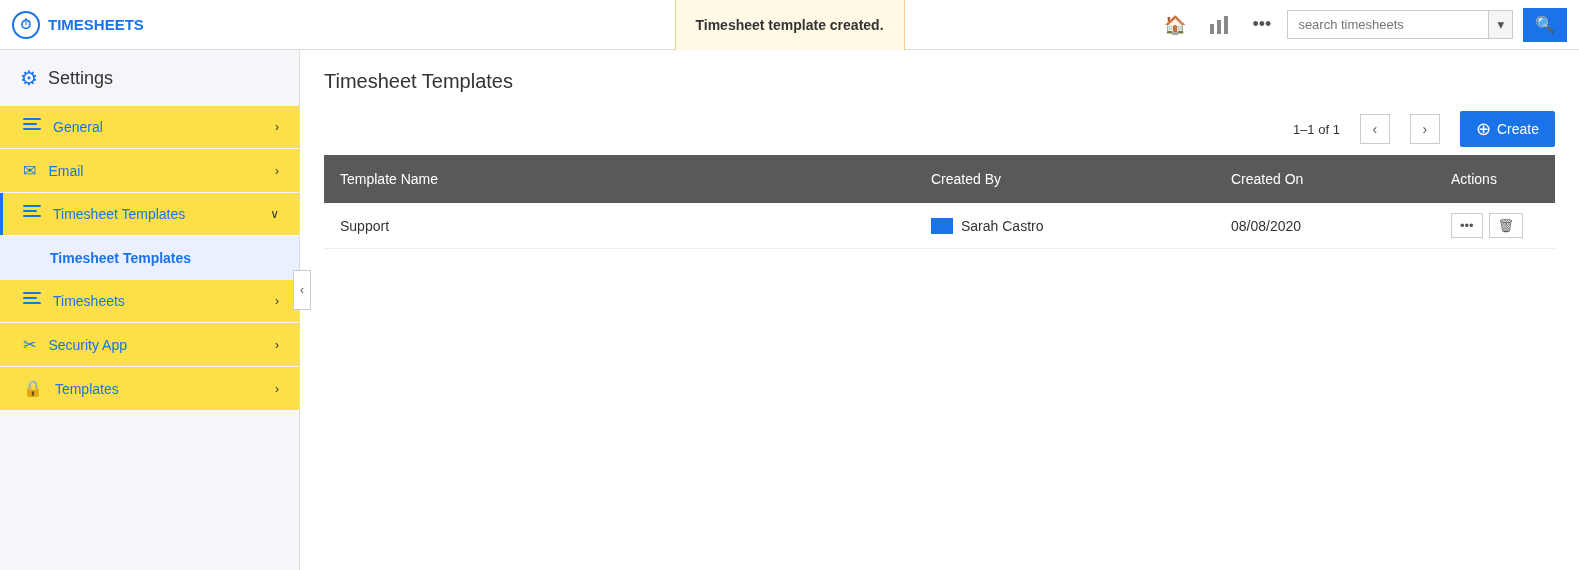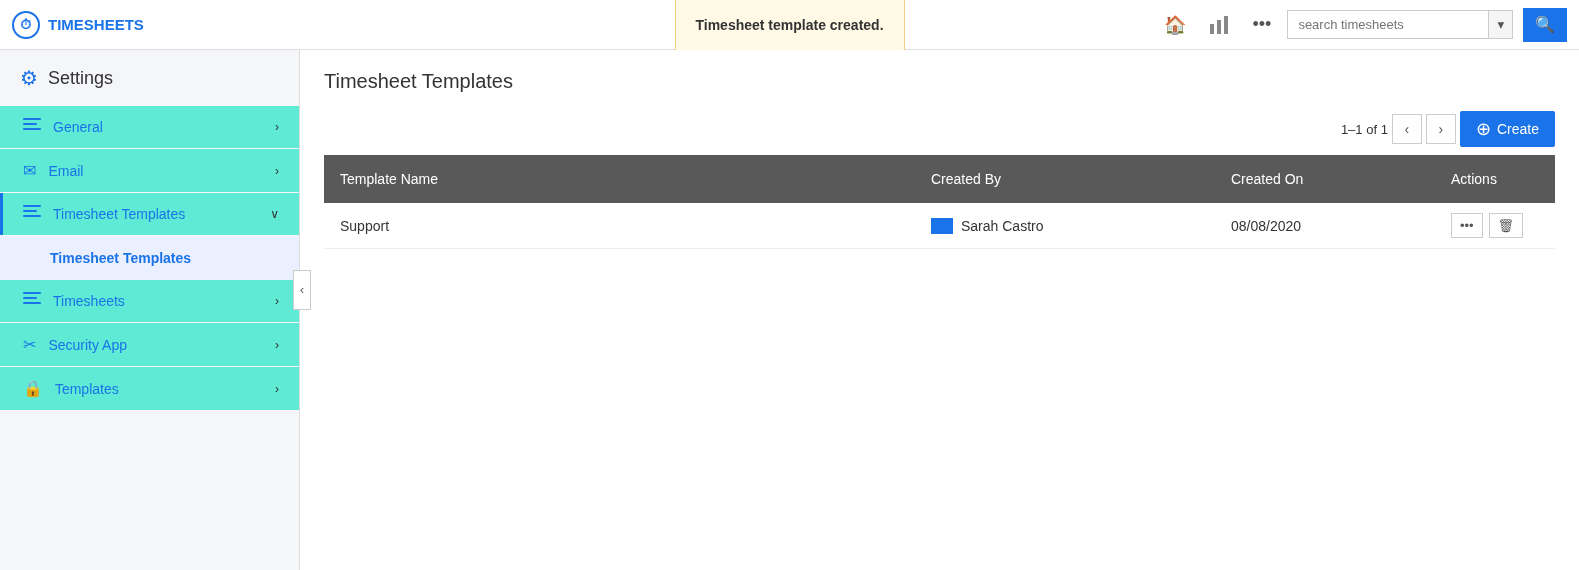--- a/index.html
+++ b/index.html
@@ -125,21 +125,21 @@
       color: #333;
     }
     .settings-icon {
       color: #1a73e8;
       font-size: 20px;
     }
     .sidebar-item {
       display: flex;
       align-items: center;
       padding: 12px 20px;
-      background: #5eead4;
+      background: #fde047;
       border-left: 3px solid transparent;
       cursor: pointer;
       margin-bottom: 1px;
       color: #1a73e8;
     }
     .sidebar-item.active {
       border-left: 3px solid #1a73e8;
     }
     .sidebar-item-icon {
       margin-right: 12px;
@@ -198,21 +198,21 @@
     .page-title {
       font-size: 20px;
       color: #333;
       font-weight: normal;
     }
     .toolbar-row {
       display: flex;
       align-items: center;
       justify-content: flex-end;
       padding: 8px 24px;
-      gap: 4px;
+      gap: 20px;
     }
     .pagination-info {
       font-size: 13px;
       color: #333;
     }
     .pagination-btn {
       background: #fff;
       border: 1px solid #ccc;
       width: 30px;
       height: 30px;

